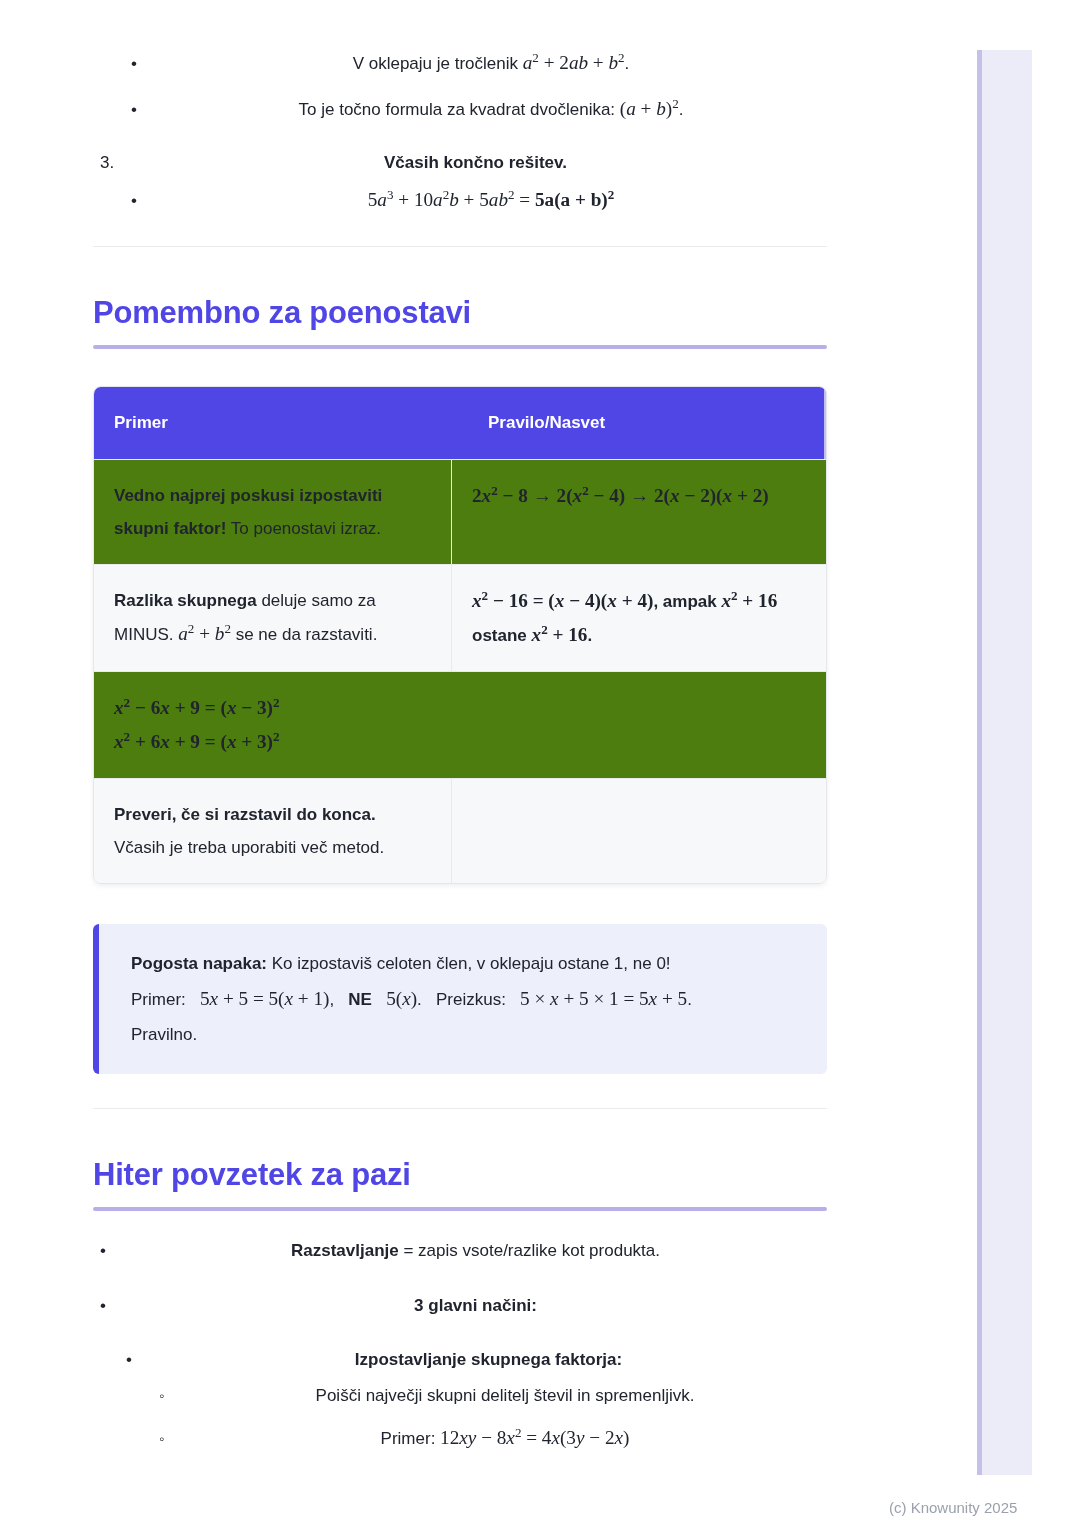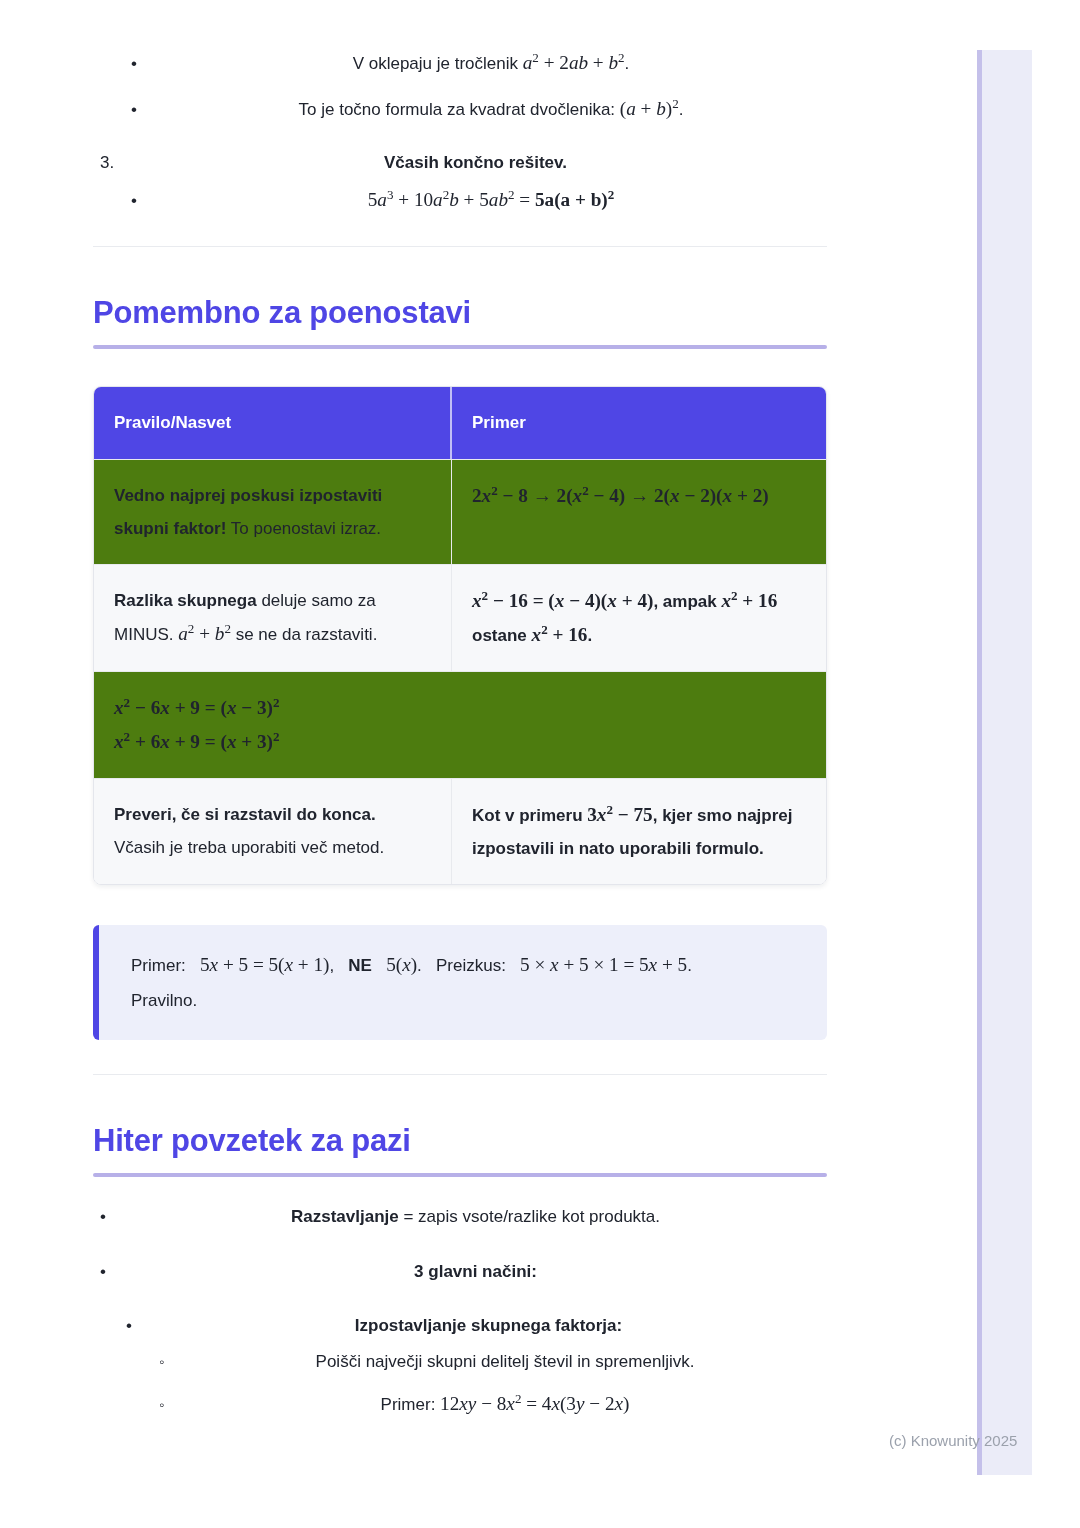--- a/index.html
+++ b/index.html
@@ -58,21 +58,21 @@
   .summary-list{margin-top:26px;padding-left:7px;}
   .summary-list > .li + .li{margin-top:27px;}
   .summary-list .litext{line-height:28px;}
   .sub-list{margin-top:27px;padding-left:33px;}
   .subsub-list{margin-top:10px;padding-left:33px;}
   .subsub-list .li + .li{margin-top:16px;}
 
   
   .side-panel{position:absolute;left:977px;top:50px;width:55px;height:1425px;
               box-sizing:border-box;background:#ebecf8;border-left:5px solid #c4c0ea;}
-  .watermark{position:absolute;left:889px;top:1432px;font-size:15px;color:#9ba1ac;white-space:nowrap;}
+  .watermark{position:absolute;left:889px;top:1499px;font-size:15px;color:#9ba1ac;white-space:nowrap;}
 </style>
 </head>
 <body>
 
 <div class="content">
 
   <div class="ul intro-list">
     <div class="li">
       <span class="bullet">•</span>
       <span class="litext">V oklepaju je tročlenik <span class="math"><i>a</i><sup>2</sup> + 2<i>a</i><i>b</i> + <i>b</i><sup>2</sup></span>.</span>
@@ -93,42 +93,42 @@
     <span class="litext"><span class="math">5<i>a</i><sup>3</sup> + 10<i>a</i><sup>2</sup><i>b</i> + 5<i>a</i><i>b</i><sup>2</sup> = <b>5a(a + b)<sup>2</sup></b></span></span>
   </div>
 
   <hr class="divider">
 
   <h2>Pomembno za poenostavi</h2>
   <div class="heading-underline"></div>
 
   <div class="tbl">
     <div class="thead">
+      <div class="th c2">Primer</div>
       <div class="th c1">Pravilo/Nasvet</div>
-      <div class="th c2">Primer</div>
     </div>
     <div class="trow">
       <div class="td c1"><b>Vedno najprej poskusi izpostaviti skupni faktor!</b> To poenostavi izraz.</div>
       <div class="td c2"><span class="math">2<i>x</i><sup>2</sup> − 8 → 2(<i>x</i><sup>2</sup> − 4) → 2(<i>x</i> − 2)(<i>x</i> + 2)</span></div>
     </div>
     <div class="trow alt">
       <div class="td c1"><b>Razlika skupnega</b> deluje samo za MINUS. <span class="math"><i>a</i><sup>2</sup> + <i>b</i><sup>2</sup></span> se ne da razstaviti.</div>
       <div class="td c2"><span class="math"><i>x</i><sup>2</sup> − 16 = (<i>x</i> − 4)(<i>x</i> + 4)</span>, ampak <span class="math"><i>x</i><sup>2</sup> + 16</span> ostane <span class="math"><i>x</i><sup>2</sup> + 16</span>.</div>
     </div>
     <div class="trow">
       <div class="td c2"><span class="math"><i>x</i><sup>2</sup> − 6<i>x</i> + 9 = (<i>x</i> − 3)<sup>2</sup></span>
 <span class="math"><i>x</i><sup>2</sup> + 6<i>x</i> + 9 = (<i>x</i> + 3)<sup>2</sup></span></div>
     </div>
     <div class="trow alt">
       <div class="td c1"><b>Preveri, če si razstavil do konca.</b> Včasih je treba uporabiti več metod.</div>
-      <div class="td c2">Kot v primeru <span class="math">3<i>x</i><sup>2</sup> − 75</span>, kjer smo najprej izpostavili in nato uporabili formulo.</div>
     </div>
   </div>
 
   <div class="callout">
+    <div class="cl-line"><b>Pogosta napaka:</b> Ko izpostaviš celoten člen, v oklepaju ostane 1, ne 0!</div>
     <div class="cl-line">Primer:&nbsp;&nbsp; <span class="math">5<i>x</i> + 5 = 5(<i>x</i> + 1)</span>,&nbsp;&nbsp; <b>NE</b>&nbsp;&nbsp; <span class="math">5(<i>x</i>)</span>.&nbsp;&nbsp; Preizkus:&nbsp;&nbsp; <span class="math">5 × <i>x</i> + 5 × 1 = 5<i>x</i> + 5</span>.</div>
     <div class="cl-line">Pravilno.</div>
   </div>
 
   <hr class="divider second">
 
   <h2>Hiter povzetek za pazi</h2>
   <div class="heading-underline"></div>
 
   <div class="ul summary-list">

